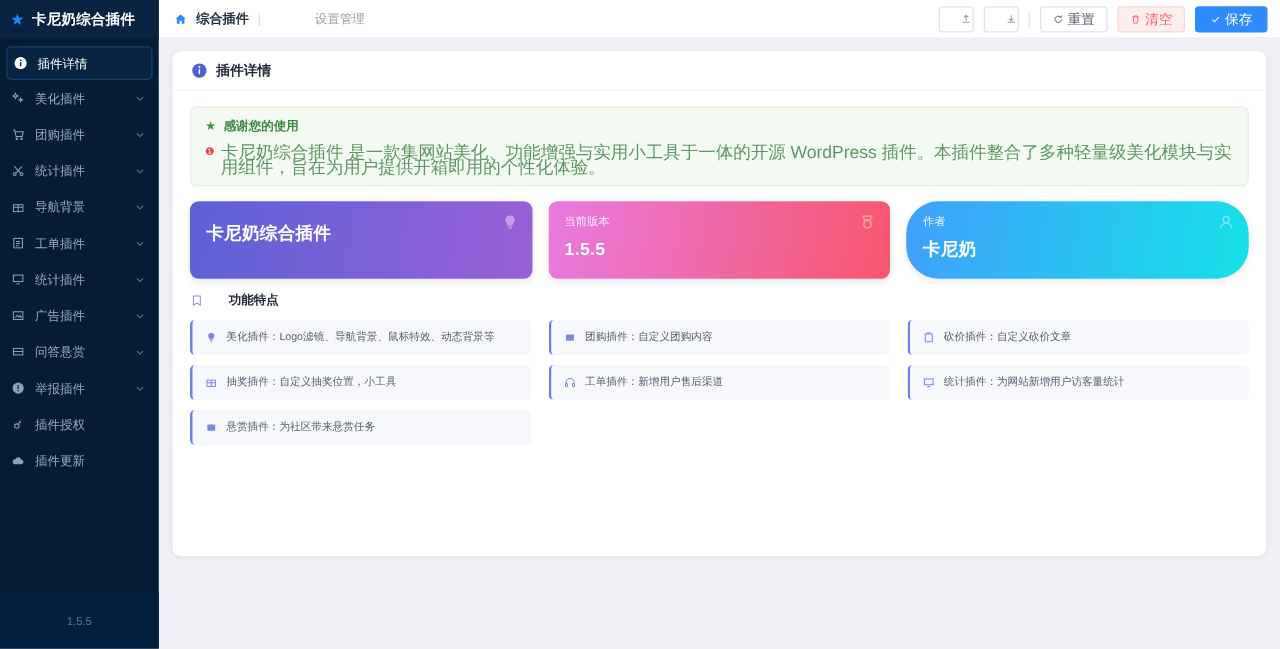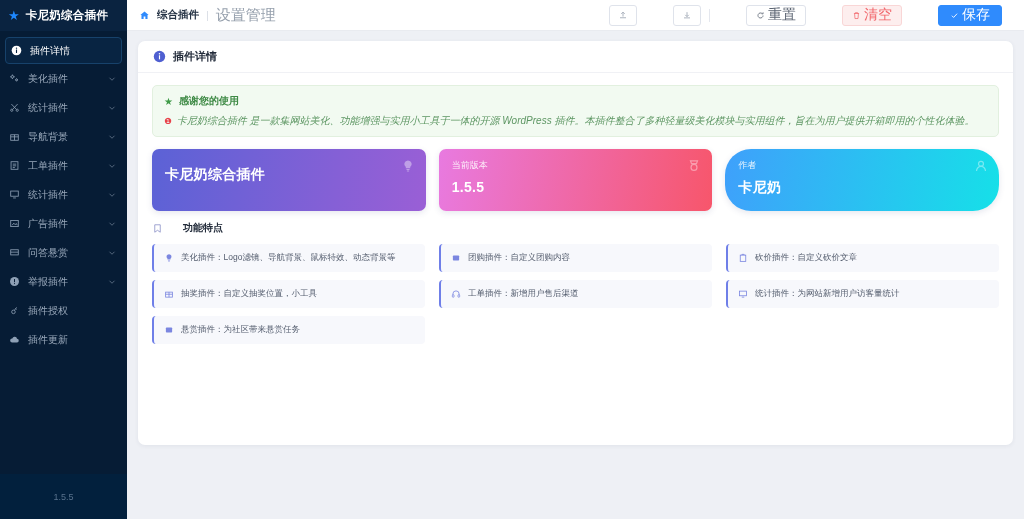--- a/index.html
+++ b/index.html
@@ -70,43 +70,42 @@
   }
   .sidebar-footer { color: #59728d; font-size: 9px; }
 
   
   .main { flex: 1 1 auto; display: flex; flex-direction: column; min-width: 0; background: #eef0f5; }
 
   .topbar {
     height: 31px; flex: 0 0 31px;
     background: #ffffff;
     display: flex; align-items: center;
-    padding: 0 22px 0 12px;
+    padding: 0 10px 0 12px;
     border-bottom: 1px solid #e9ebf0;
   }
   .crumbs { display: flex; align-items: center; gap: 7px; }
   .crumb-home { color: #2f8bfd; display: flex; align-items: center; }
   .crumb-home svg { width: 11px; height: 11px; display: block; }
   .crumb-cur { font-size: 10.5px; color: #243244; font-weight: bold; }
   .crumb-sep { color: #d8dde5; font-size: 11px; }
-  .crumb-sub { font-size: 15px; color: #96a0ad; }
+  .crumb-sub { font-size: 10px; color: #96a0ad; margin-left: 36px; }
 
   .tb-actions { margin-left: auto; display: flex; align-items: center; gap: 8px; }
   .btn {
     height: 21px;
-    display: inline-flex; align-items: center; justify-content: center; gap: 3px;
+    display: inline-flex; align-items: center; justify-content: flex-end; gap: 3px;
     border-radius: 3px;
-    font-size: 14px;
+    font-size: 11px;
     padding: 0 9px;
     border: 1px solid #dfe3eb;
     background: #ffffff;
     color: #5a6371;
     cursor: pointer;
     white-space: nowrap;
-    margin-left: 28px;
   }
   .btn svg { width: 9px; height: 9px; display: block; }
   .btn.icon-only { width: 28px; padding: 0; }
   .btn.icon-only svg { width: 10px; height: 10px; color: #9aa3b0; }
   .tb-div { width: 1px; height: 13px; background: #e4e7ee; }
   .btn.danger { background: #fdeeee; border-color: #f9d6d6; color: #f1656a; }
   .btn.primary { background: #2f8bfd; border-color: #2f8bfd; color: #ffffff; padding: 0 11px; }
 
   .content { flex: 1 1 auto; padding: 10px 11px 0 11px; overflow: hidden; }
 
@@ -133,21 +132,21 @@
   .notice {
     background: #f2faf1;
     border: 1px solid #e2f0df;
     border-radius: 5px;
     padding: 8px 11px 9px 11px;
   }
   .notice-title { display: flex; align-items: center; gap: 6px; font-size: 10px; font-weight: bold; color: #3f8a46; }
   .notice-title .star { color: #3f9a48; font-size: 10px; }
   .notice-text { display: flex; align-items: flex-start; gap: 5px; margin-top: 7px; }
   .notice-text .warn { color: #e8414a; font-size: 8.5px; line-height: 12px; }
-  .notice-text .txt { font-size: 10px; color: #5d9663; line-height: 12px; font-style: italic; }
+  .notice-text .txt { font-size: 14px; color: #5d9663; line-height: 12px; }
 
   
   .cards { display: flex; gap: 13px; margin-top: 12px; }
   .card {
     flex: 1 1 0;
     height: 62px;
     border-radius: 7px;
     padding: 10px 13px;
     position: relative;
     overflow: hidden;
@@ -219,20 +218,35 @@
             </svg>
         </span>
         <span class="lbl">美化插件</span>
         <span class="chev">
           <svg viewBox="0 0 16 16" fill="none" stroke="currentColor" stroke-width="1.3">
               <path d="M4 6l4 4 4-4"></path>
             </svg>
         </span>
       </div>
 
+      <div class="nav-item">
+        <span class="ico">
+          <svg viewBox="0 0 16 16" fill="none" stroke="currentColor" stroke-width="1.2">
+              <path d="M2 3h2l1.6 7.4h7L14 5H5"></path>
+              <circle cx="6.5" cy="13" r=".9"></circle>
+              <circle cx="12" cy="13" r=".9"></circle>
+            </svg>
+        </span>
+        <span class="lbl">团购插件</span>
+        <span class="chev">
+          <svg viewBox="0 0 16 16" fill="none" stroke="currentColor" stroke-width="1.3">
+              <path d="M4 6l4 4 4-4"></path>
+            </svg>
+        </span>
+      </div>
 
       <div class="nav-item">
         <span class="ico">
           <svg viewBox="0 0 16 16" fill="none" stroke="currentColor" stroke-width="1.2">
               <circle cx="4" cy="12" r="1.6"></circle>
               <circle cx="12" cy="12" r="1.6"></circle>
               <path d="M5.2 10.8L12.5 3M10.8 10.8L3.5 3"></path>
             </svg>
         </span>
         <span class="lbl">统计插件</span>

